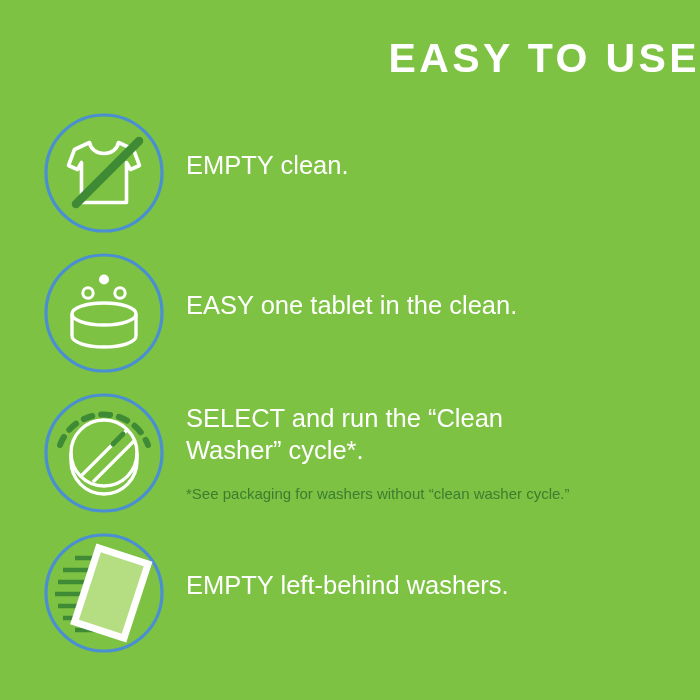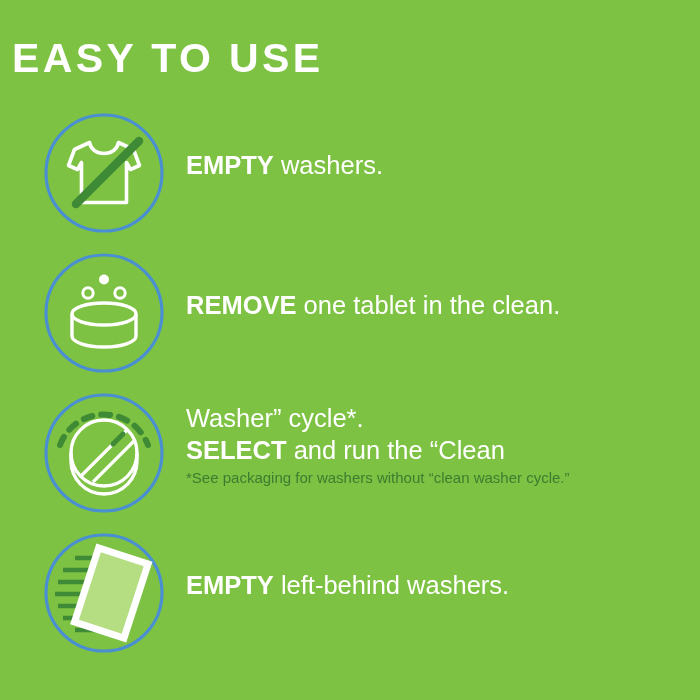--- a/index.html
+++ b/index.html
@@ -15,21 +15,21 @@
     width:700px; height:700px;
     position:relative;
     background:#7DC242;
   }
 
   
   .title {
     position:absolute;
     left:0; right:0;
     top:36px;
-    text-align:left;
+    text-align:right;
     color:#FFFFFF;
     font-size:41px;
     font-weight:bold;
     letter-spacing:3.4px;
     line-height:1.1;
     padding-left:12px;
   }
 
   
   .steps {
@@ -53,27 +53,27 @@
     left:186px;
     right:20px;
   }
   .step-text .line {
     color:#FFFFFF;
     font-size:25.5px;
     line-height:32px;
     font-weight:normal;
     white-space:nowrap;
   }
-  .step-text .line b { font-weight:bold; }
+  .step-text .line b { font-weight:normal; }
   .step-text .note {
     color:#3C7D30;
     font-size:15px;
     line-height:18.5px;
     font-weight:normal;
-    margin-top:3px;
+    margin-top:19px;
     max-width:390px;
   }
 
   
   .step1 .step-text { top:45px; }
   .step2 .step-text { top:45px; }
   .step3 .step-text { top:18px; }
   .step4 .step-text { top:45px; }
 </style>
 </head>
@@ -90,41 +90,41 @@
         <svg viewBox="0 0 122 122" xmlns="http://www.w3.org/2000/svg">
           <circle cx="61" cy="61" r="58" fill="none" stroke="#4A8FD1" stroke-width="3.2"></circle>
 
           <path d="M46.5 30.5 L31.5 37.5 L25.5 53.5 L34.5 57.5 L38.5 50.5 L38.5 90.5 L83.5 90.5 L83.5 50.5 L87.5 57.5 L96.5 53.5 L90.5 37.5 L75.5 30.5 C74 37.5 68.5 41.5 61 41.5 C53.5 41.5 48 37.5 46.5 30.5 Z" fill="none" stroke="#FFFFFF" stroke-width="3.6" stroke-linejoin="round" stroke-linecap="round"></path>
 
           <line x1="33" y1="92" x2="96" y2="29" stroke="#3E8A35" stroke-width="8.5" stroke-linecap="round"></line>
         </svg>
       </div>
       <div class="step-text">
         <div class="line">
-          <b>EMPTY</b><span> washers.</span>
+          <b>EMPTY</b><span> clean.</span>
         </div>
       </div>
     </div>
 
     <div class="step step2">
       <div class="step-icon">
         <svg viewBox="0 0 122 122" xmlns="http://www.w3.org/2000/svg">
           <circle cx="61" cy="61" r="58" fill="none" stroke="#4A8FD1" stroke-width="3.2"></circle>
 
           <circle cx="61" cy="27.5" r="5" fill="#FFFFFF"></circle>
           <circle cx="45" cy="41" r="5.2" fill="none" stroke="#FFFFFF" stroke-width="3"></circle>
           <circle cx="77" cy="41" r="5.2" fill="none" stroke="#FFFFFF" stroke-width="3"></circle>
 
           <ellipse cx="61" cy="62" rx="32" ry="11" fill="none" stroke="#FFFFFF" stroke-width="3.4"></ellipse>
           <path d="M29 62 L29 84 A32 11 0 0 0 93 84 L93 62" fill="none" stroke="#FFFFFF" stroke-width="3.4"></path>
         </svg>
       </div>
       <div class="step-text">
         <div class="line">
-          <b>REMOVE</b><span> one tablet in the clean.</span>
+          <b>EASY</b><span> one tablet in the clean.</span>
         </div>
       </div>
     </div>
 
     <div class="step step3">
       <div class="step-icon">
         <svg viewBox="0 0 122 122" xmlns="http://www.w3.org/2000/svg">
           <circle cx="61" cy="61" r="58" fill="none" stroke="#4A8FD1" stroke-width="3.2"></circle>
 
           <path d="M17 53 A47 47 0 0 1 105 53" fill="none" stroke="#3E8A35" stroke-width="6" stroke-linecap="round" stroke-dasharray="9 9"></path>
@@ -132,24 +132,24 @@
           <path d="M28 61 L28 69 A33 33 0 0 0 94 69 L94 61" fill="none" stroke="#FFFFFF" stroke-width="3.4"></path>
           <circle cx="61" cy="61" r="33" fill="none" stroke="#FFFFFF" stroke-width="3.4"></circle>
 
           <line x1="38" y1="84" x2="84" y2="38" stroke="#FFFFFF" stroke-width="3.2"></line>
           <line x1="50" y1="90" x2="92" y2="48" stroke="#FFFFFF" stroke-width="3.2"></line>
 
           <line x1="70" y1="52" x2="80" y2="42" stroke="#3E8A35" stroke-width="5" stroke-linecap="round"></line>
         </svg>
       </div>
       <div class="step-text">
-        <div class="line">Washer” cycle*.</div>
         <div class="line">
           <b>SELECT</b><span> and run the “Clean</span>
         </div>
+        <div class="line">Washer” cycle*.</div>
         <div class="note">*See packaging for washers without “clean washer cycle.”</div>
       </div>
     </div>
 
     <div class="step step4">
       <div class="step-icon">
         <svg viewBox="0 0 122 122" xmlns="http://www.w3.org/2000/svg">
           <circle cx="61" cy="61" r="58" fill="none" stroke="#4A8FD1" stroke-width="3.2"></circle>
 
           <g stroke="#3E8A35" stroke-width="4.4" stroke-linecap="butt">

